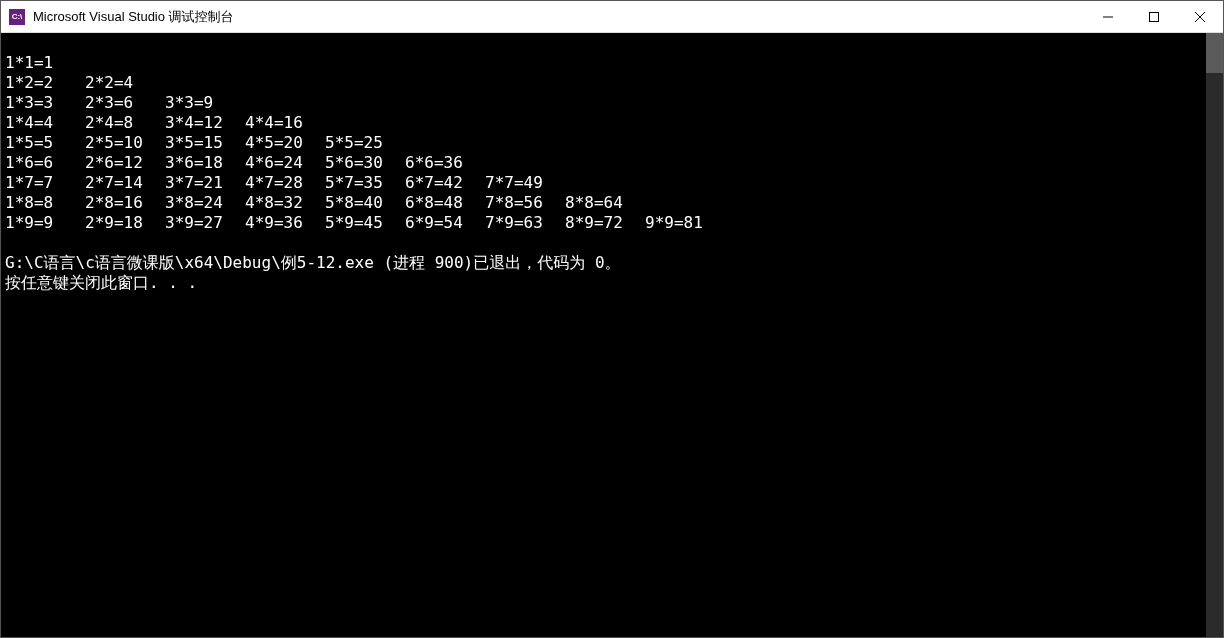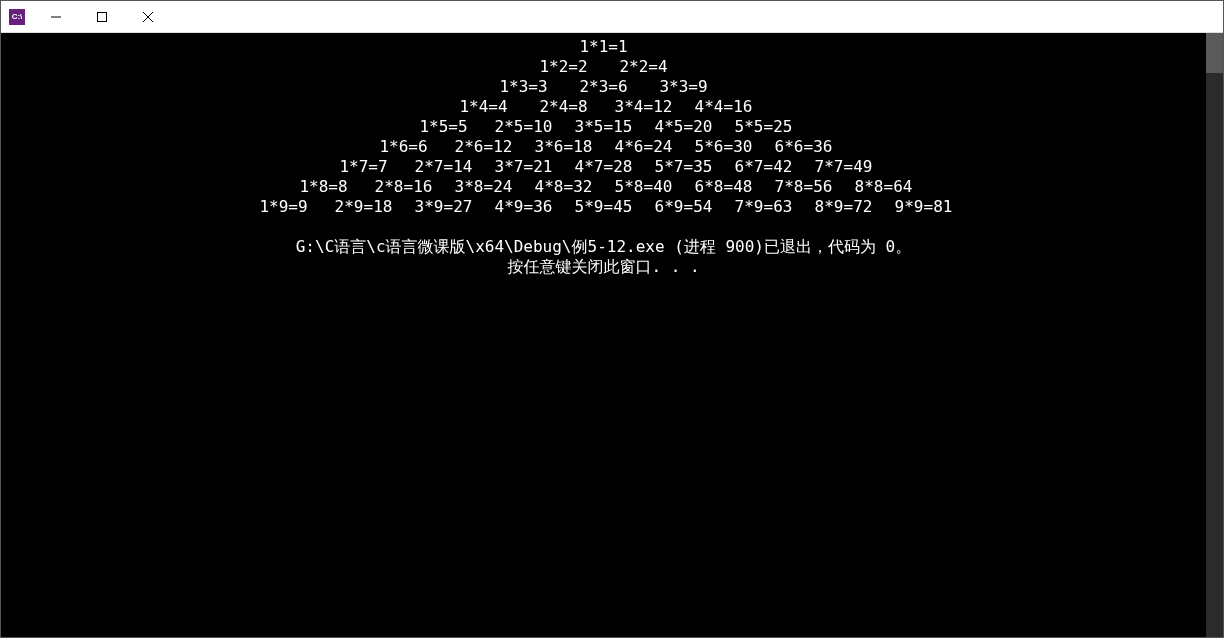--- a/index.html
+++ b/index.html
@@ -57,28 +57,27 @@
     }
     .console-area {
       position: relative;
       width: 100%;
       height: calc(100% - 32px);
       background: #000000;
       display: flex;
     }
     .console-content {
       flex: 1;
-      padding: 4px 4px;
+      padding: 20px 4px;
       font-family: "NSimSun", "SimSun", "Consolas", monospace;
       font-size: 16px;
       line-height: 20px;
       color: #ffffff;
       white-space: pre;
       overflow: hidden;
-      text-align: center;
     }
     .scrollbar {
       width: 17px;
       background: #2b2b2b;
       position: relative;
     }
     .scrollbar-thumb {
       position: absolute;
       top: 0;
       left: 0;
@@ -94,20 +93,21 @@
       width: 80px;
     }
   </style>
 </head>
 <body>
 
 <div class="titlebar">
   <div class="titlebar-icon">
     <span>C:\</span>
   </div>
+  <div class="titlebar-title">Microsoft Visual Studio 调试控制台</div>
   <div class="titlebar-controls">
     <div class="titlebar-btn">
       <svg viewBox="0 0 10 10">
           <line x1="0" y1="5" x2="10" y2="5" stroke="#000" stroke-width="1"></line>
         </svg>
     </div>
     <div class="titlebar-btn">
       <svg viewBox="0 0 10 10">
           <rect x="0.5" y="0.5" width="9" height="9" fill="none" stroke="#000" stroke-width="1"></rect>
         </svg>

